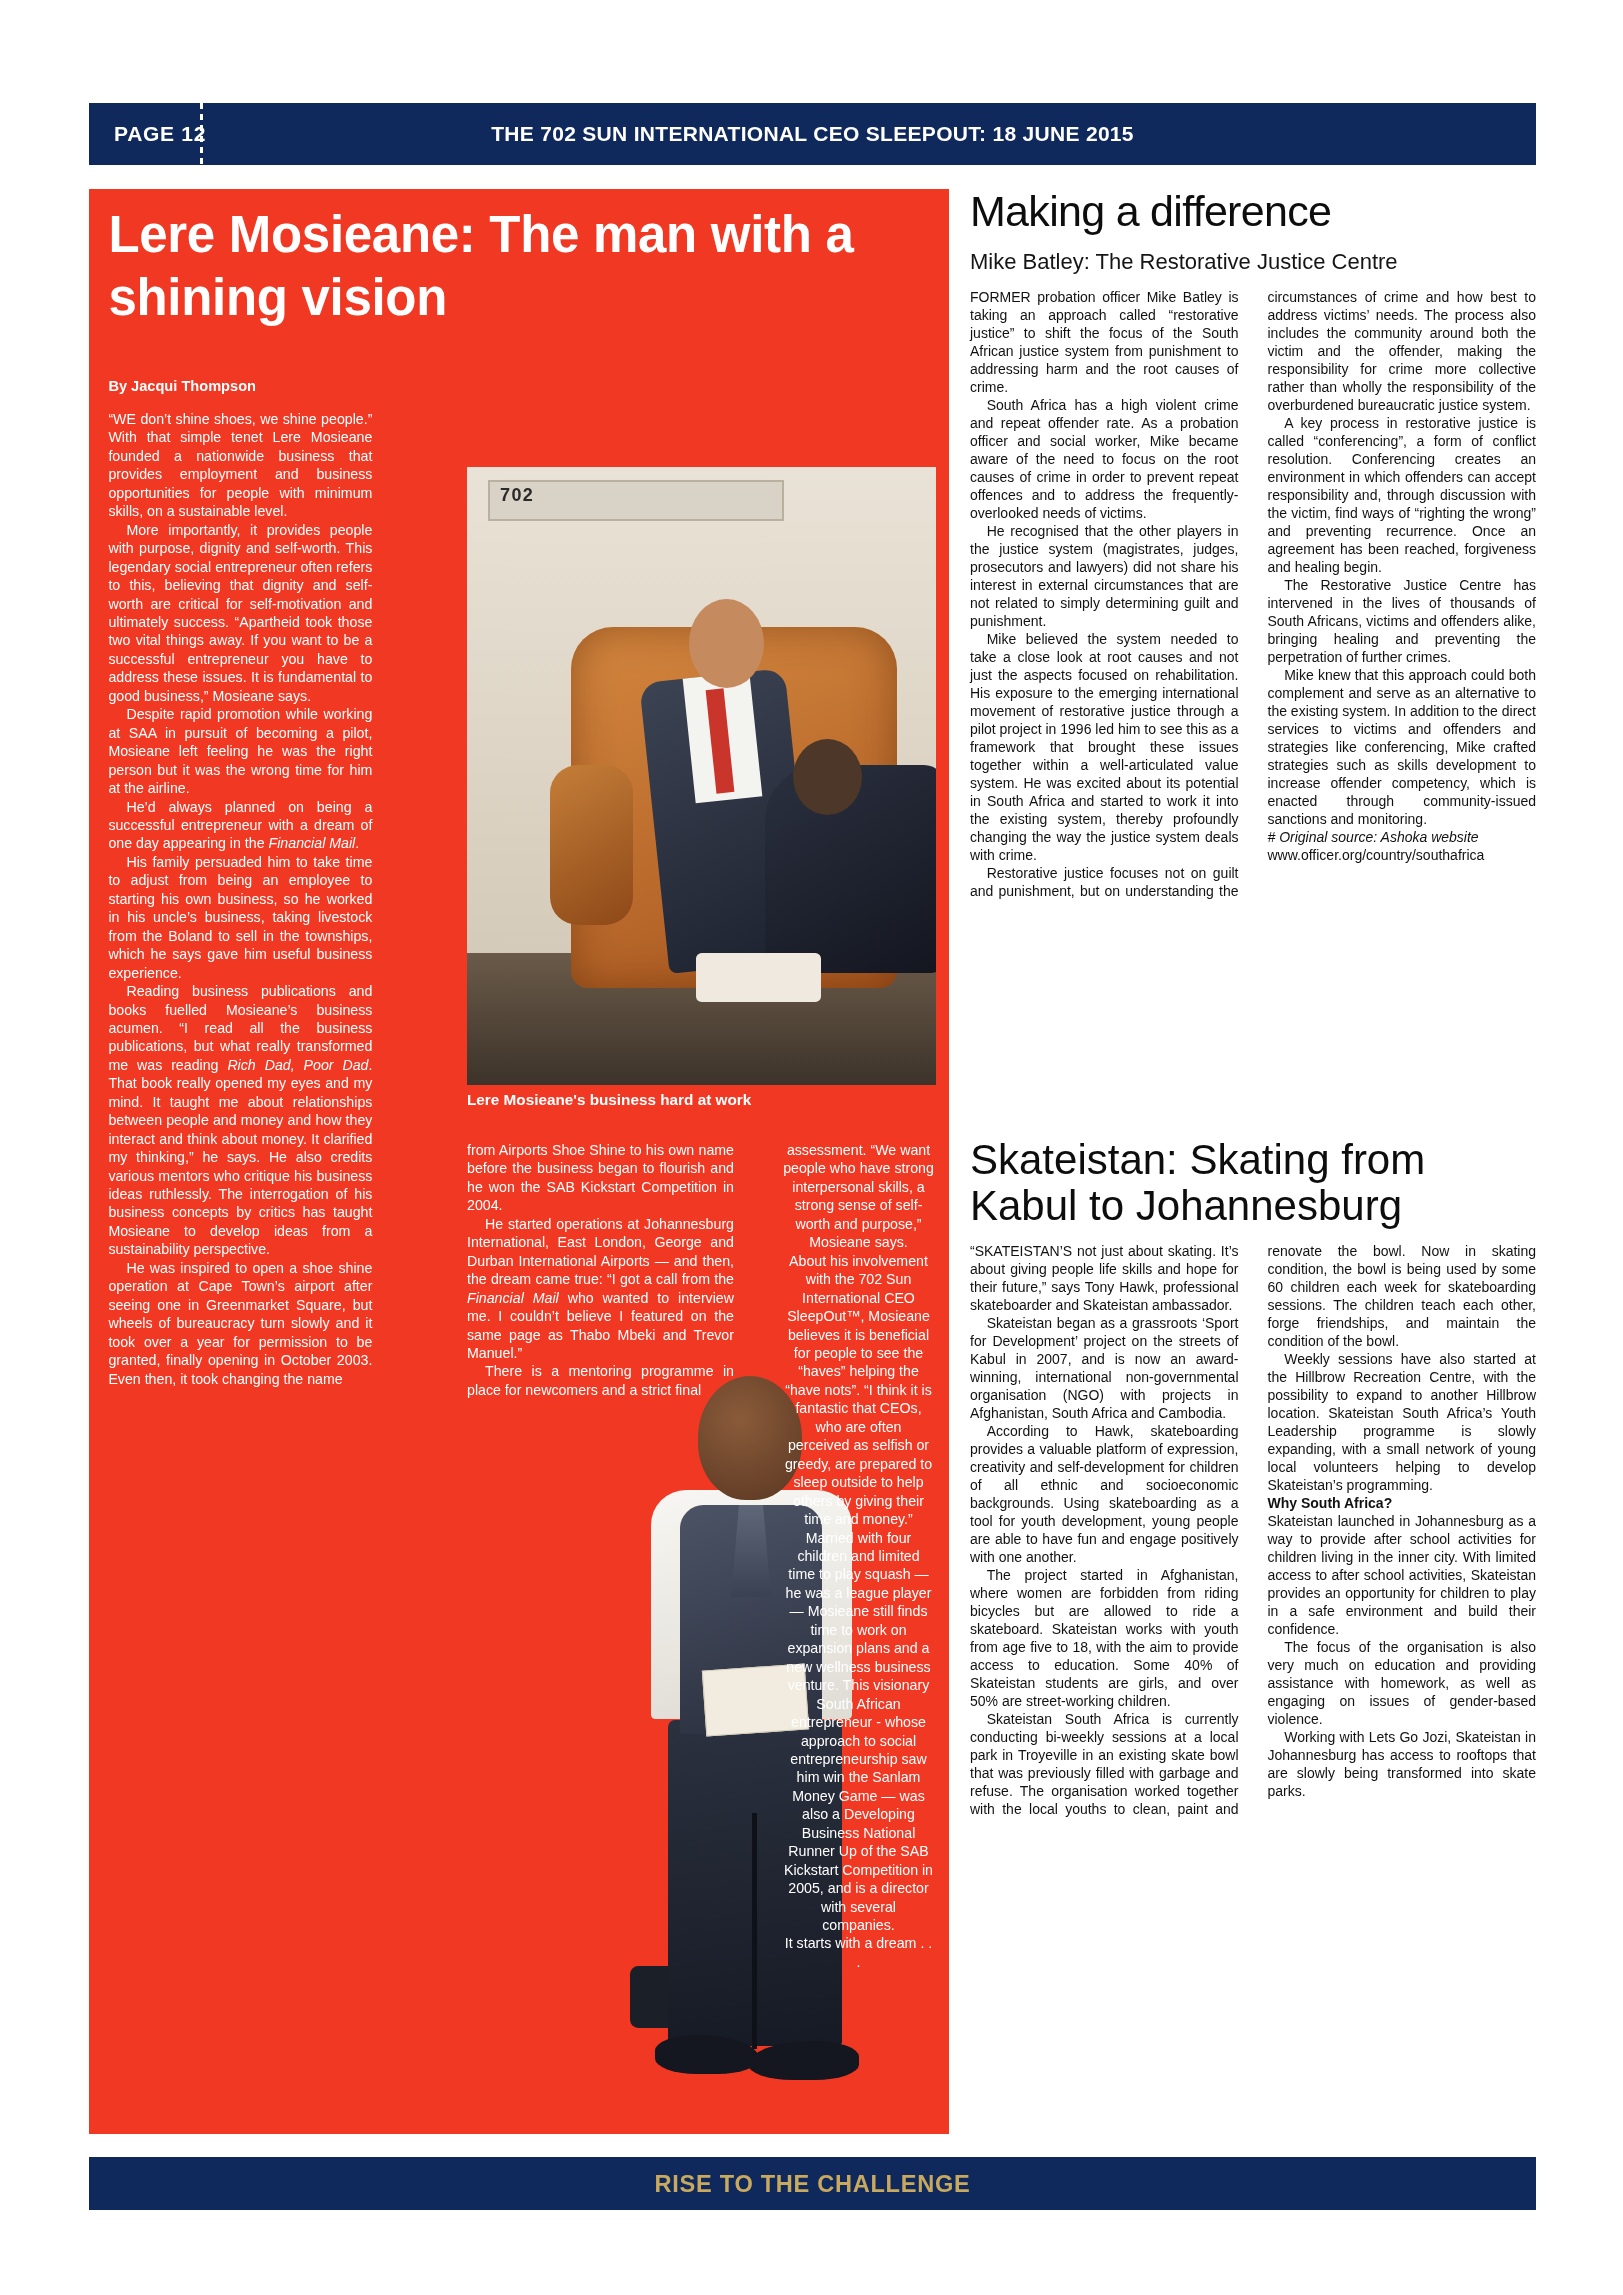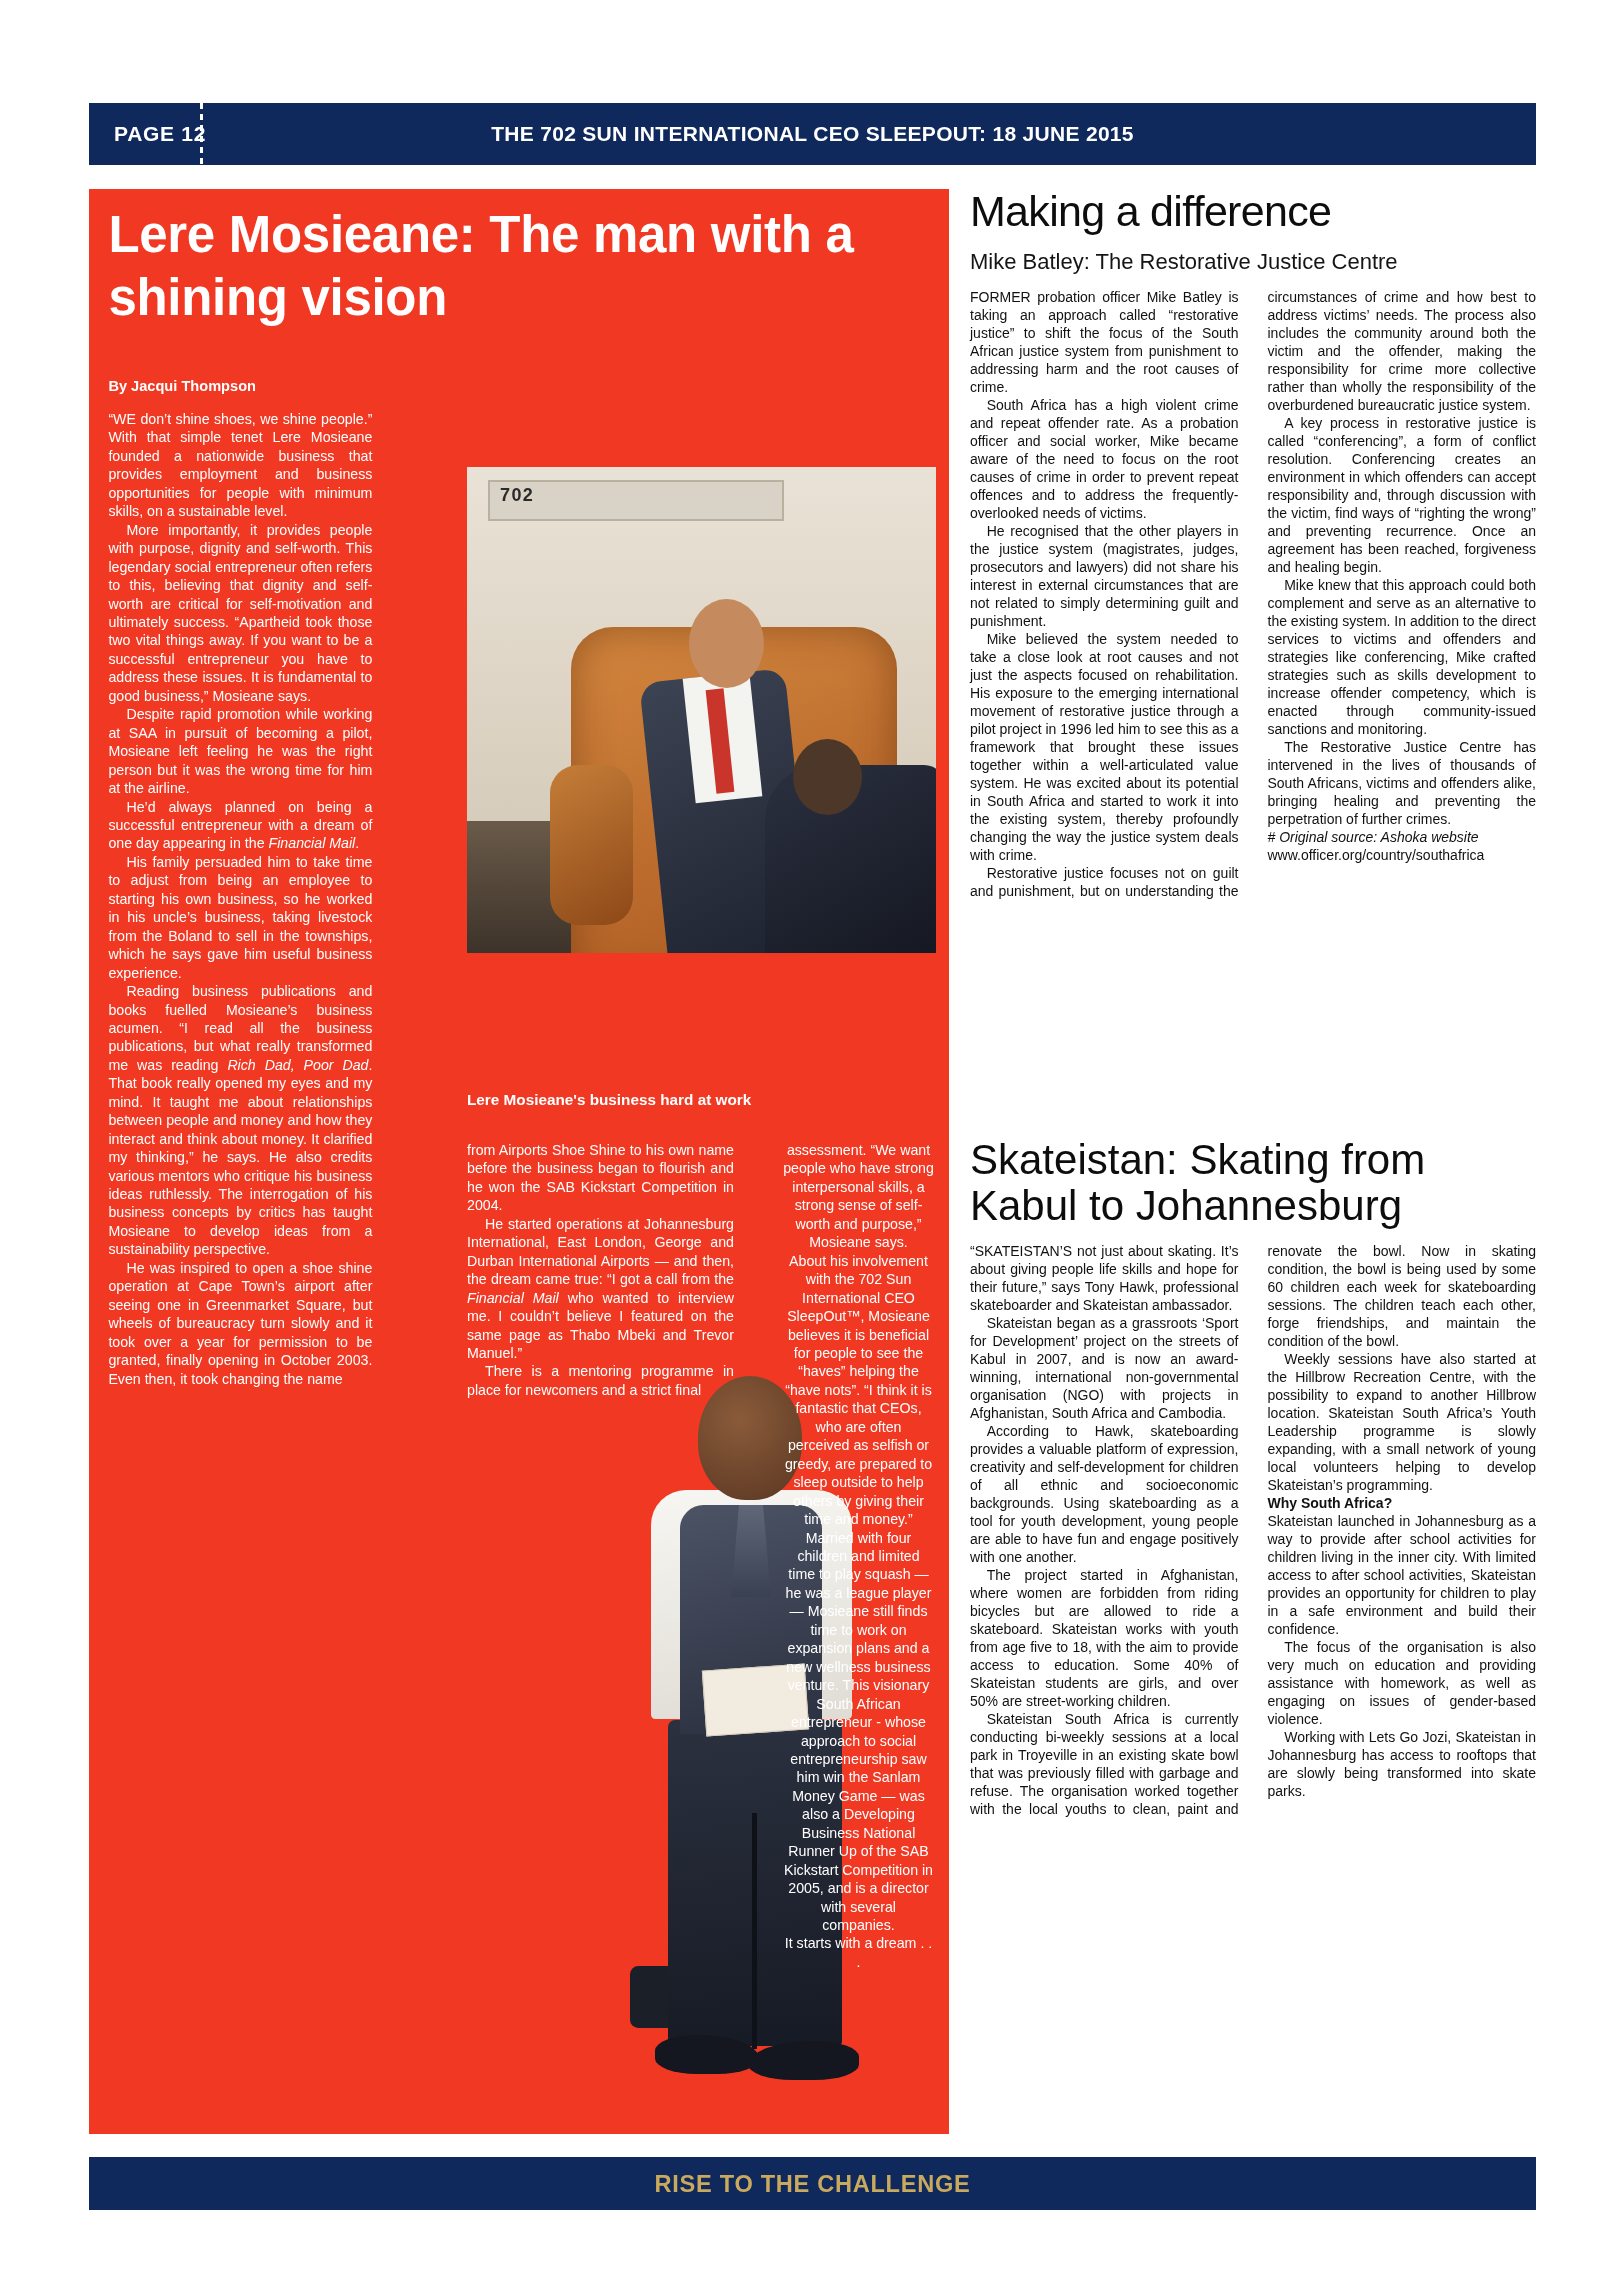--- a/index.html
+++ b/index.html
@@ -51,21 +51,21 @@
   .redcol p{margin:0;text-indent:18px;}
   .redcol p.first{text-indent:0;}
   .redcol i{font-style:italic;}
   #red-col1{left:19.4px;top:221px;width:264px;}
   #red-col2{left:378px;top:952px;width:267px;}
   #red-col3{left:694px;top:952px;width:151px;text-align:center;}
   #red-col3 p{text-indent:0;}
 
   
   .photo1{
-    position:absolute;left:378px;top:278px;width:469px;height:486px;
+    position:absolute;left:378px;top:278px;width:469px;height:618px;
     overflow:hidden;background:#fde047;
   }
   .photo1 .wall{position:absolute;inset:0;background:linear-gradient(180deg,#e9e2d6 0%,#ded5c6 45%,#cfc4b2 100%);}
   .photo1 .signbar{position:absolute;left:21px;top:12.5px;width:292px;height:37px;background:#d9d2c6;border:2.1px solid #b9b0a0;}
   .photo1 .signtxt{position:absolute;left:33px;top:18px;color:#2a2a2a;font-weight:bold;font-size:18px;letter-spacing:1.4px;}
   .photo1 .chair{position:absolute;left:104px;top:160px;width:326px;height:361px;background:linear-gradient(160deg,#d4873f,#a8571f);border-radius:42px 42px 16.7px 16.7px;box-shadow:inset 0 0 42px rgba(80,30,0,.45);}
   .photo1 .chairarm{position:absolute;left:83px;top:298px;width:83px;height:160px;background:linear-gradient(150deg,#c57e38,#8d4818);border-radius:28px;}
   .photo1 .floor{position:absolute;left:0;right:0;bottom:0;height:132px;background:linear-gradient(180deg,#6a5a49,#3d332a);}
   .photo1 .suit{position:absolute;left:187px;top:208px;width:146px;height:292px;background:linear-gradient(160deg,#3c4352,#1d2230);border-radius:21px 21px 8.3px 8.3px;transform:rotate(-6deg);}
   .photo1 .shirt{position:absolute;left:222px;top:208px;width:67px;height:125px;background:#f3f3f0;transform:rotate(-6deg);}
@@ -201,22 +201,22 @@
   <div class="rightwrap">
     <h1 class="h-big">Making a difference</h1>
     <h2 class="h-sub">Mike Batley: The Restorative Justice Centre</h2>
     <div class="cols2" id="md-body">
         <p class="first">FORMER probation officer Mike Batley is taking an approach called “restorative justice” to shift the focus of the South African justice system from punishment to addressing harm and the root causes of crime.</p>
         <p>South Africa has a high violent crime and repeat offender rate. As a probation officer and social worker, Mike became aware of the need to focus on the root causes of crime in order to prevent repeat offences and to address the frequently-overlooked needs of victims.</p>
         <p>He recognised that the other players in the justice system (magistrates, judges, prosecutors and lawyers) did not share his interest in external circumstances that are not related to simply determining guilt and punishment.</p>
         <p>Mike believed the system needed to take a close look at root causes and not just the aspects focused on rehabilitation. His exposure to the emerging international movement of restorative justice through a pilot project in 1996 led him to see this as a framework that brought these issues together within a well-articulated value system. He was excited about its potential in South Africa and started to work it into the existing system, thereby profoundly changing the way the justice system deals with crime.</p>
         <p>Restorative justice focuses not on guilt and punishment, but on understanding the circumstances of crime and how best to address victims’ needs. The process also includes the community around both the victim and the offender, making the responsibility for crime more collective rather than wholly the responsibility of the overburdened bureaucratic justice system.</p>
         <p>A key process in restorative justice is called “conferencing”, a form of conflict resolution. Conferencing creates an environment in which offenders can accept responsibility and, through discussion with the victim, find ways of “righting the wrong” and preventing recurrence. Once an agreement has been reached, forgiveness and healing begin.</p>
+        <p>The Restorative Justice Centre has intervened in the lives of thousands of South Africans, victims and offenders alike, bringing healing and preventing the perpetration of further crimes.</p>
         <p>Mike knew that this approach could both complement and serve as an alternative to the existing system. In addition to the direct services to victims and offenders and strategies like conferencing, Mike crafted strategies such as skills development to increase offender competency, which is enacted through community-issued sanctions and monitoring.</p>
-        <p>The Restorative Justice Centre has intervened in the lives of thousands of South Africans, victims and offenders alike, bringing healing and preventing the perpetration of further crimes.</p>
         <p style="text-indent: 0px;"><i># Original source: Ashoka website</i></p>
         <p style="text-indent: 0px;">www.officer.org/country/southafrica</p>
       </div>
 
     <h1 class="h-big2" id="sk-head">Skateistan: Skating from Kabul to Johannesburg</h1>
     <div class="cols2" id="sk-body">
         <p class="first">“SKATEISTAN’S not just about skating. It’s about giving people life skills and hope for their future,” says Tony Hawk, professional skateboarder and Skateistan ambassador.</p>
         <p>Skateistan began as a grassroots ‘Sport for Development’ project on the streets of Kabul in 2007, and is now an award-winning, international non-governmental organisation (NGO) with projects in Afghanistan, South Africa and Cambodia.</p>
         <p>According to Hawk, skateboarding provides a valuable platform of expression, creativity and self-development for children of all ethnic and socioeconomic backgrounds. Using skateboarding as a tool for youth development, young people are able to have fun and engage positively with one another.</p>
         <p>The project started in Afghanistan, where women are forbidden from riding bicycles but are allowed to ride a skateboard. Skateistan works with youth from age five to 18, with the aim to provide access to education. Some 40% of Skateistan students are girls, and over 50% are street-working children.</p>

